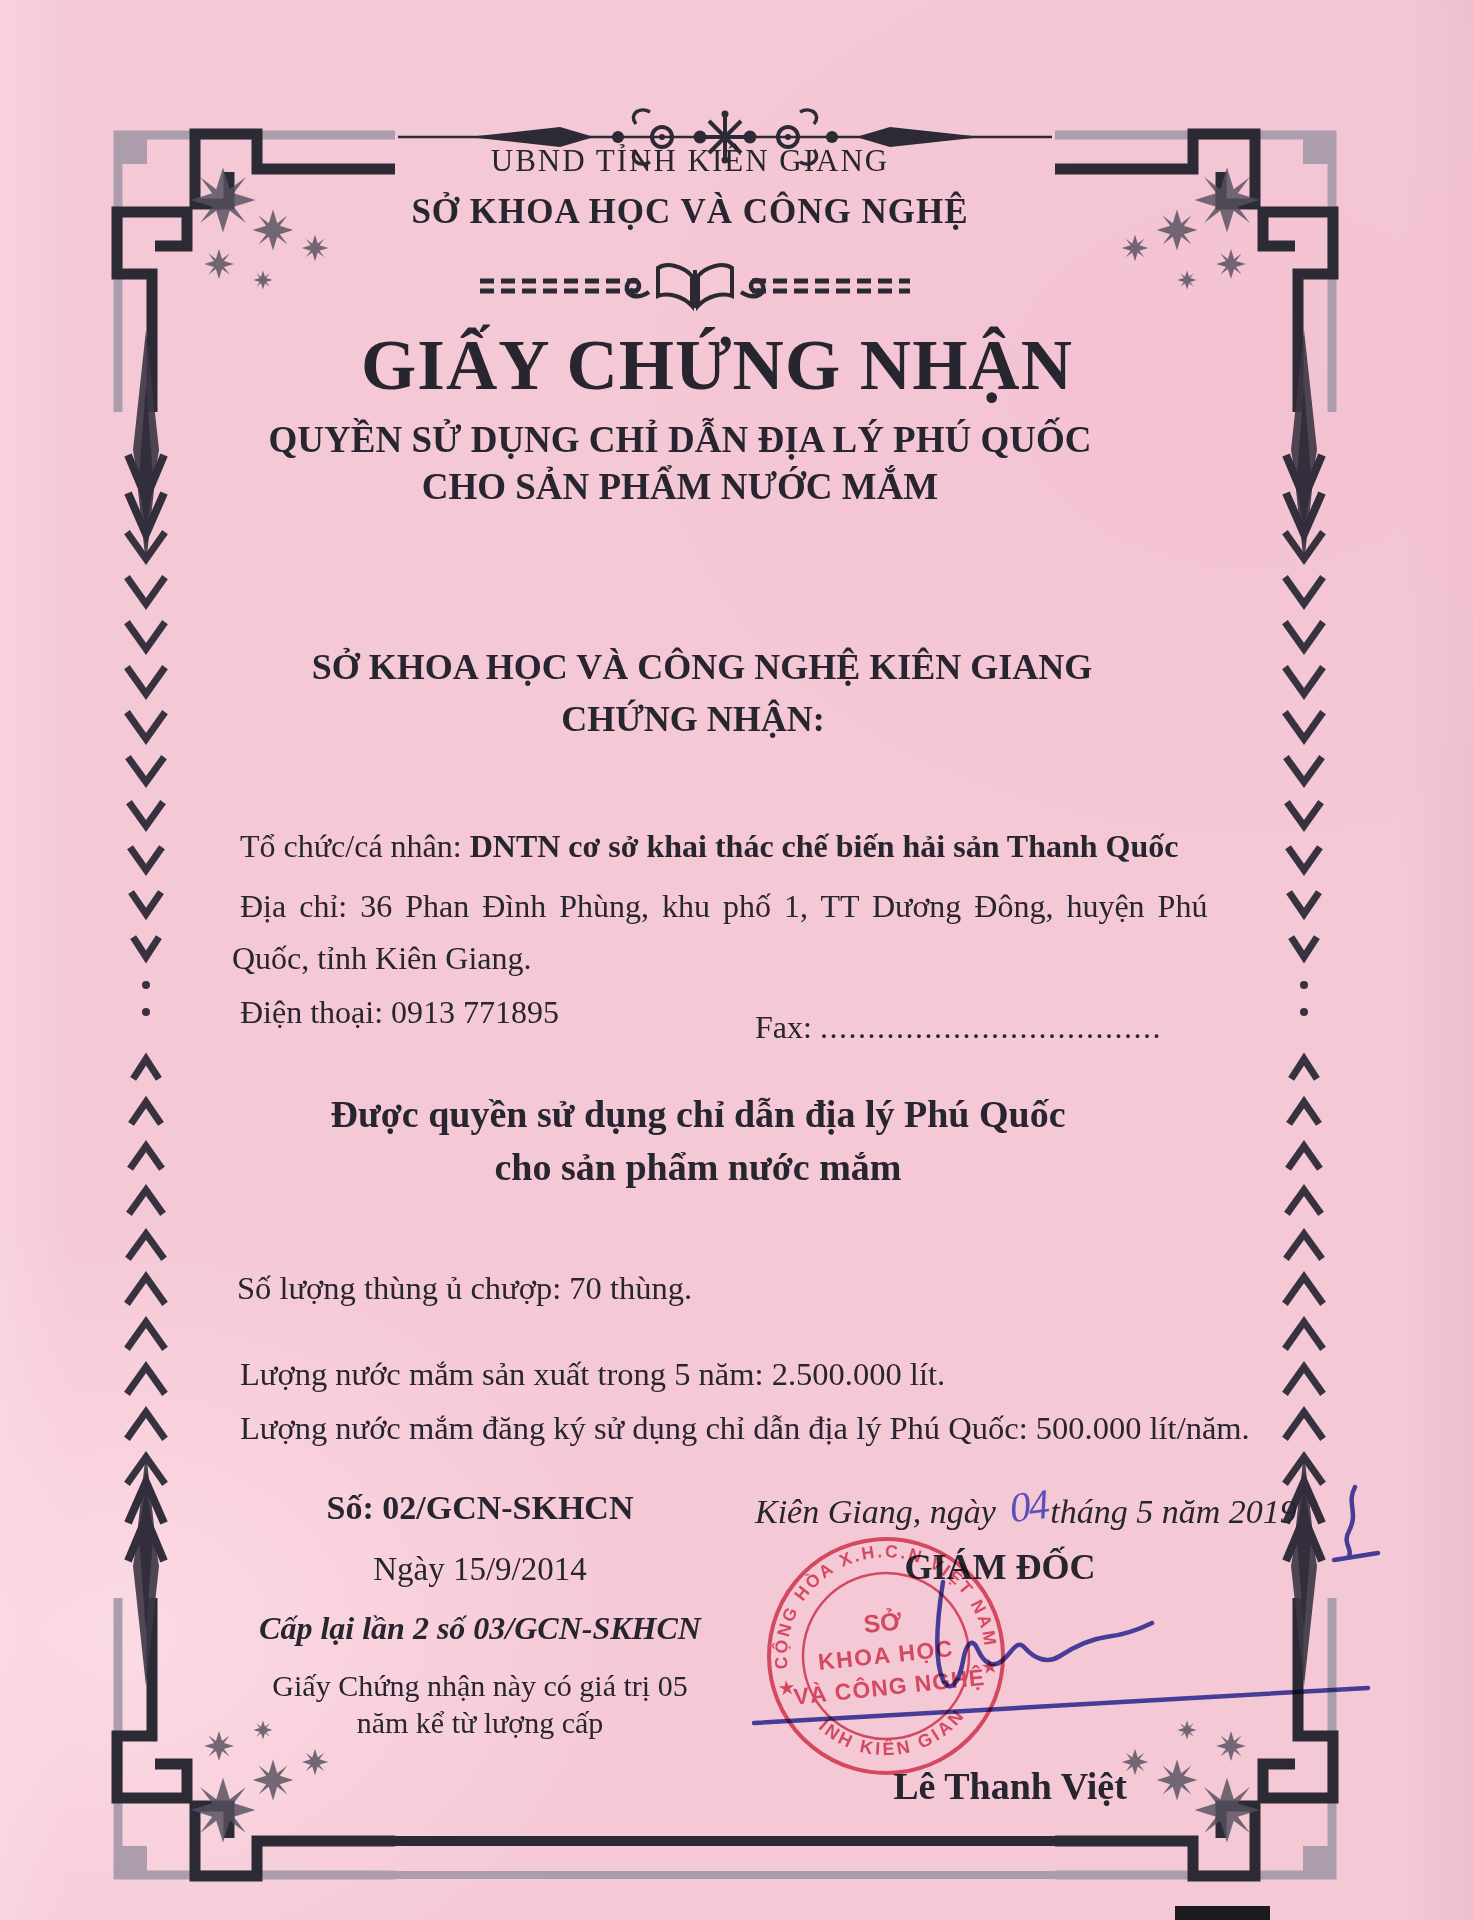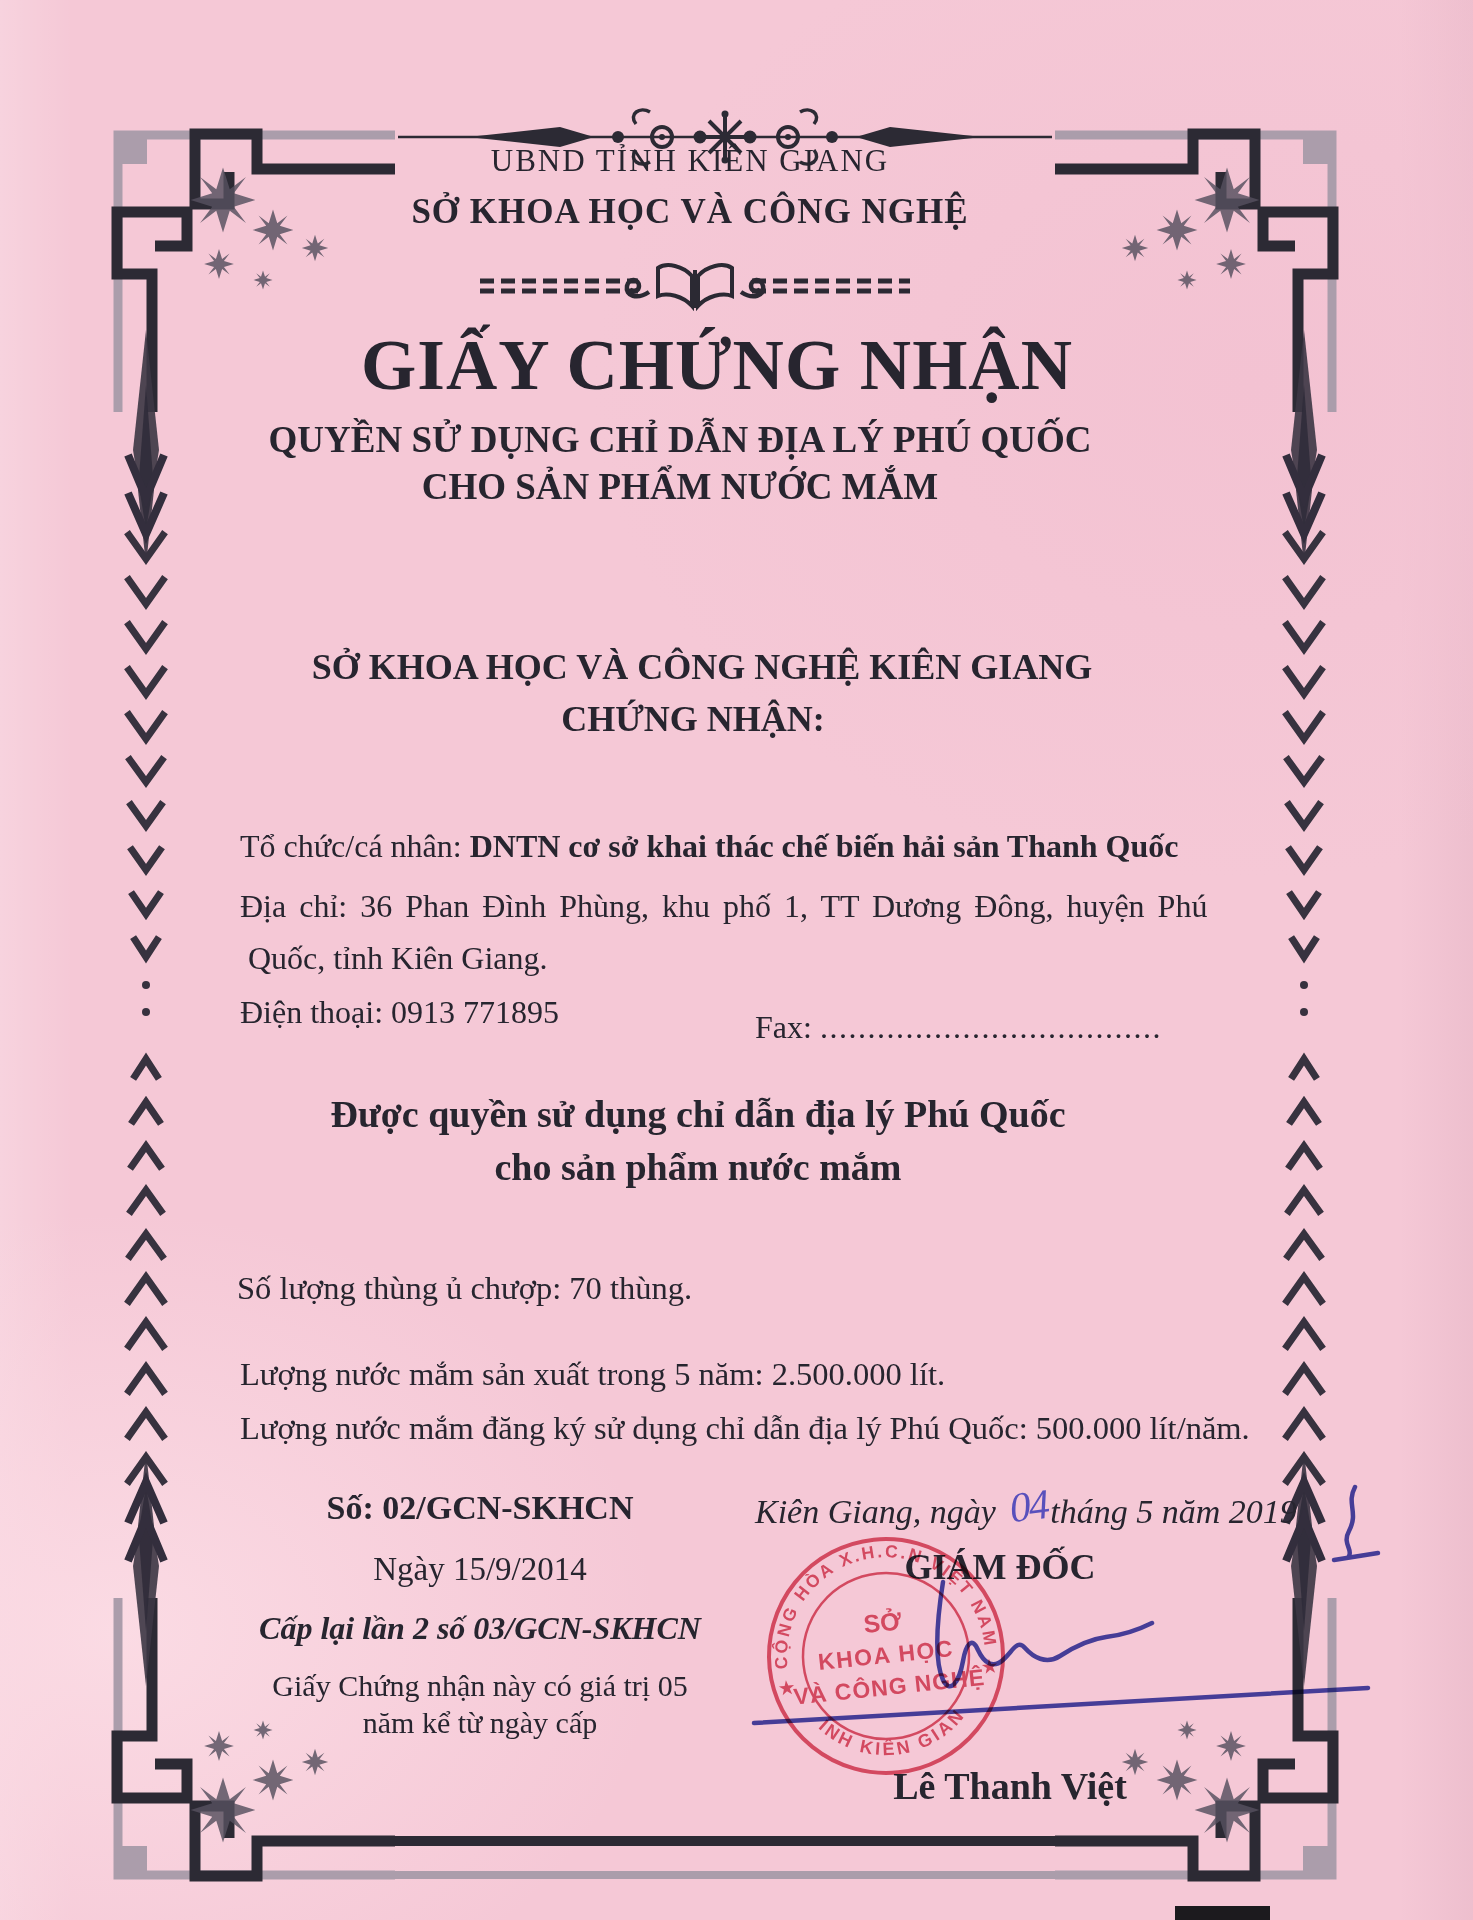--- a/index.html
+++ b/index.html
@@ -121,38 +121,38 @@
 <div class="t tc b" style="left:120px;top:419px;width:1120px;font-size:37px;">QUYỀN SỬ DỤNG CHỈ DẪN ĐỊA LÝ PHÚ QUỐC</div>
 <div class="t tc b" style="left:120px;top:466px;width:1120px;font-size:37px;">CHO SẢN PHẨM NƯỚC MẮM</div>
 
 <div class="t tc b" style="left:142px;top:647px;width:1120px;font-size:36px;">SỞ KHOA HỌC VÀ CÔNG NGHỆ KIÊN GIANG</div>
 <div class="t tc b" style="left:133px;top:699px;width:1120px;font-size:36px;">CHỨNG NHẬN:</div>
 
 <div class="t" style="left:240px;top:829px;font-size:32px;">
   <span>Tổ chức/cá nhân: </span><span class="b">DNTN cơ sở khai thác chế biến hải sản Thanh Quốc</span>
 </div>
 <div class="t" style="left:240px;top:889px;font-size:32px;word-spacing:5px;">Địa chỉ: 36 Phan Đình Phùng, khu phố 1, TT Dương Đông, huyện Phú</div>
-<div class="t" style="left:248px;top:941px;font-size:32px;">Quốc, tỉnh Kiên Giang.</div>
+<div class="t" style="left:232px;top:941px;font-size:32px;">Quốc, tỉnh Kiên Giang.</div>
 <div class="t" style="left:240px;top:995px;font-size:32px;">Điện thoại: 0913 771895</div>
 <div class="t" style="left:755px;top:995px;font-size:32px;margin-top:15px;">
   <span>Fax: </span><span class="dots">....................................</span>
 </div>
 
 <div class="t tc b" style="left:138px;top:1093px;width:1120px;font-size:38px;">Được quyền sử dụng chỉ dẫn địa lý Phú Quốc</div>
 <div class="t tc b" style="left:138px;top:1146px;width:1120px;font-size:38px;">cho sản phẩm nước mắm</div>
 
 <div class="t" style="left:237px;top:1270px;font-size:32.5px;">Số lượng thùng ủ chượp: 70 thùng.</div>
 <div class="t" style="left:240px;top:1340px;font-size:32.5px;margin-top:16px;">Lượng nước mắm sản xuất trong 5 năm: 2.500.000 lít.</div>
 <div class="t" style="left:240px;top:1410px;font-size:32.5px;">Lượng nước mắm đăng ký sử dụng chỉ dẫn địa lý Phú Quốc: 500.000 lít/năm.</div>
 
 <div class="t tc b" style="left:280px;top:1489px;width:400px;font-size:34px;">Số: 02/GCN-SKHCN</div>
 <div class="t tc" style="left:280px;top:1551px;width:400px;font-size:33px;">Ngày 15/9/2014</div>
 <div class="t tc b" style="left:250px;top:1611px;width:460px;font-size:32px;font-style:italic;">Cấp lại lần 2 số 03/GCN-SKHCN</div>
 <div class="t tc" style="left:270px;top:1669px;width:420px;font-size:30px;">Giấy Chứng nhận này có giá trị 05</div>
-<div class="t tc" style="left:270px;top:1706px;width:420px;font-size:30px;">năm kể từ ngày cấp</div>
+<div class="t tc" style="left:270px;top:1706px;width:420px;font-size:30px;">năm kể từ lượng cấp</div>
 
 <div class="t it" style="left:755px;top:1486px;font-size:34px;">
   <span>Kiên Giang, ngày </span><span class="hand">04</span><span>tháng 5 năm 2019</span>
 </div>
 <div class="t tc b" style="left:845px;top:1547px;width:310px;font-size:36px;">GIÁM ĐỐC</div>
 <div class="t tc b" style="left:845px;top:1765px;width:330px;font-size:38px;text-align:center;">Lê Thanh Việt</div>
 
 <svg id="stamp-svg" class="abs" width="264" height="264" viewBox="0 0 264 264">
   <g transform="rotate(-6 132 132)" fill="#d94f66">
     <circle cx="132" cy="132" r="117" fill="none" stroke="#d94f66" stroke-width="4"></circle>

